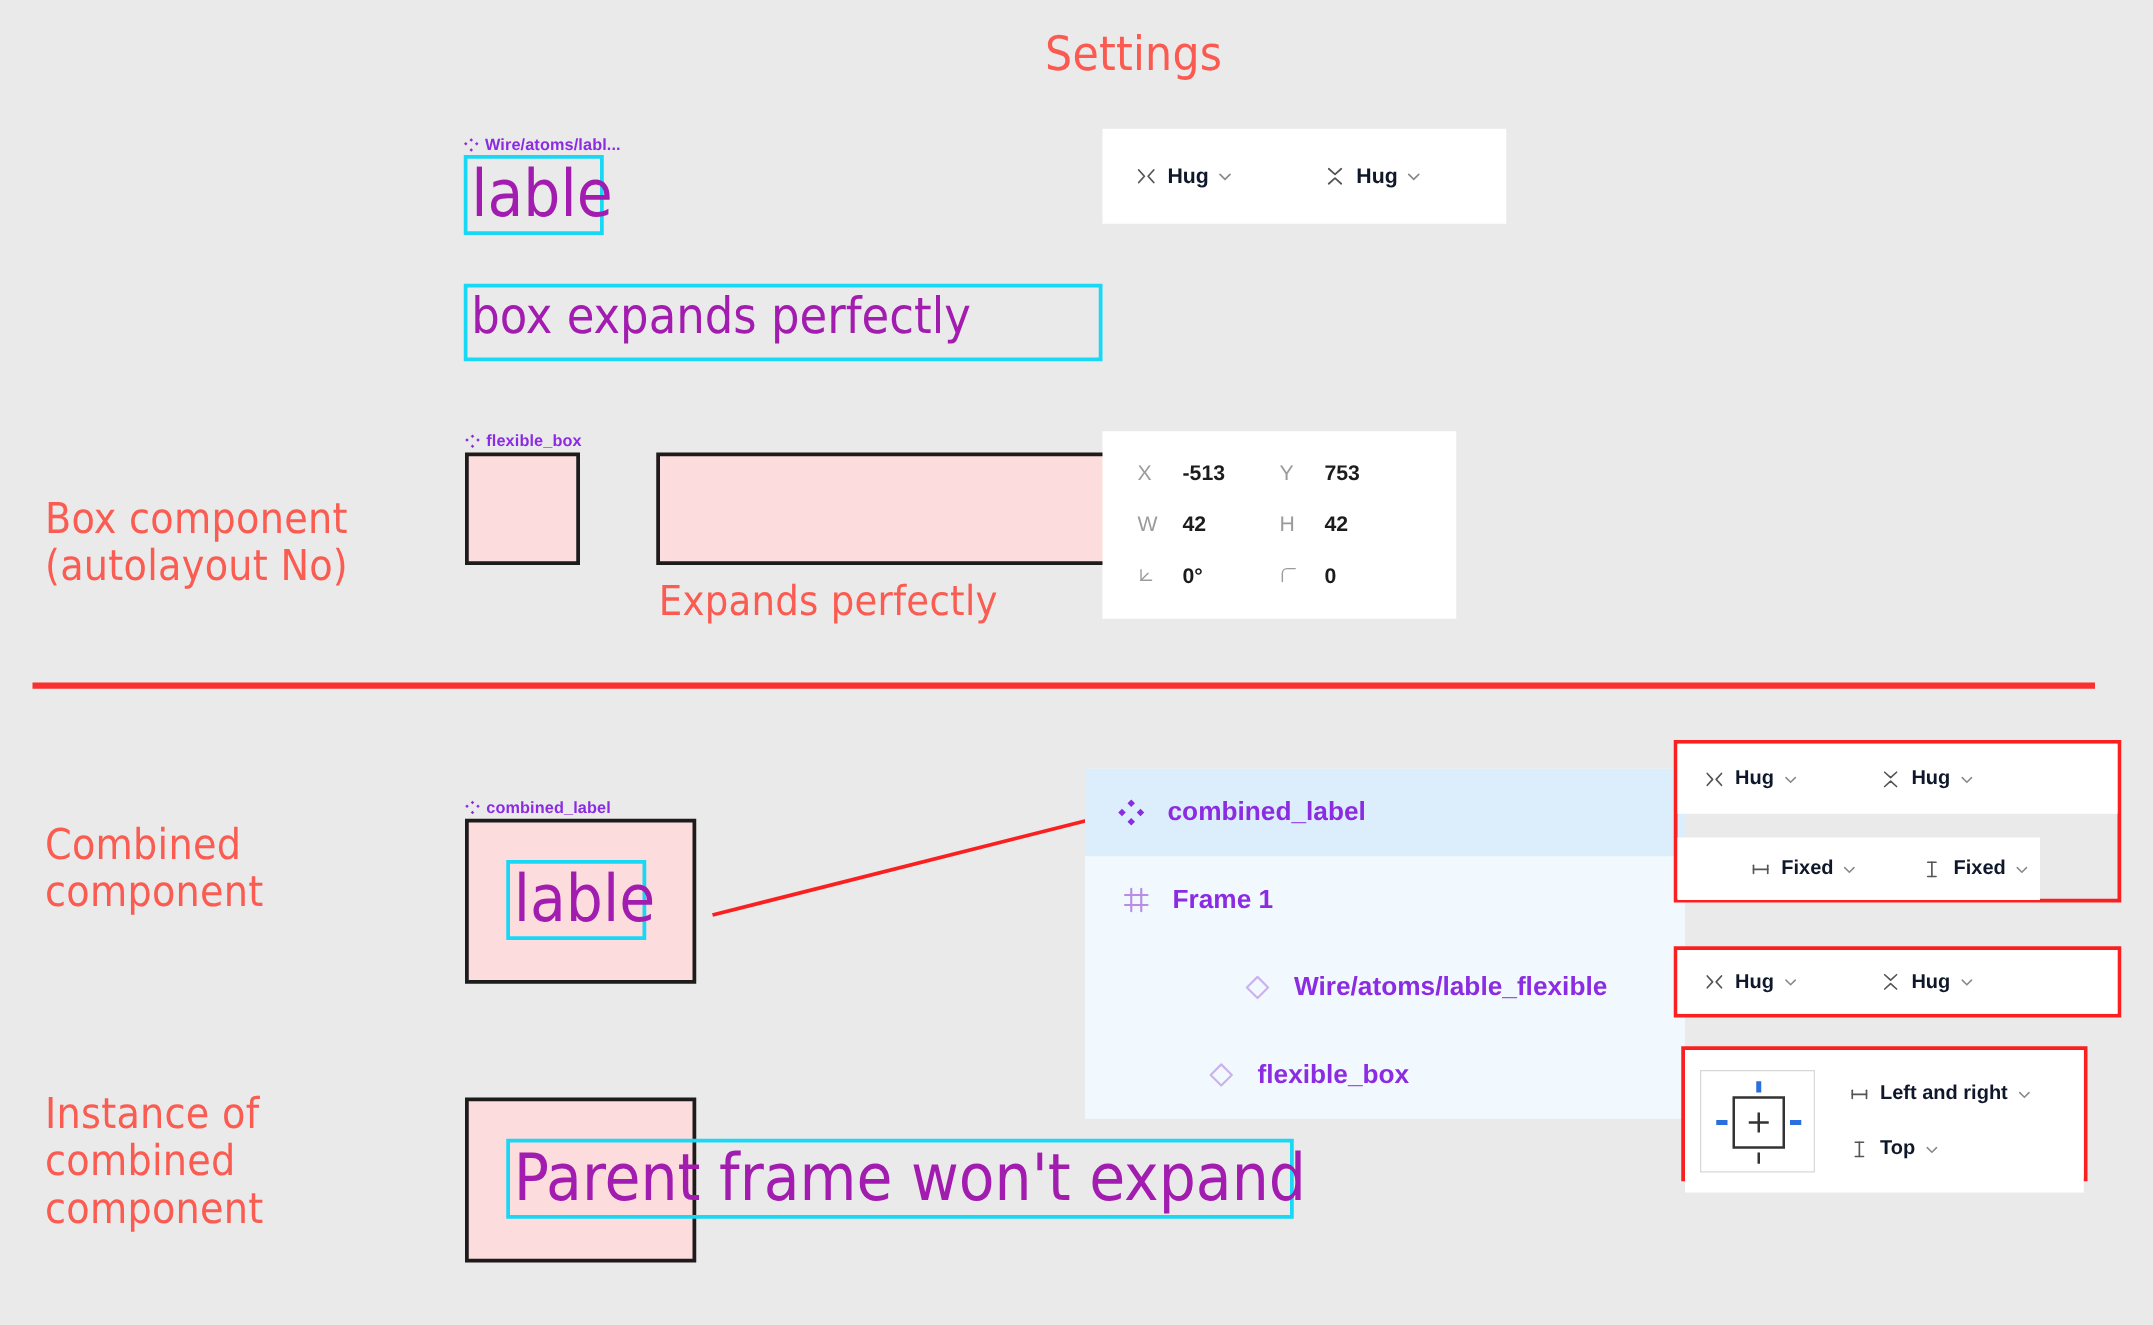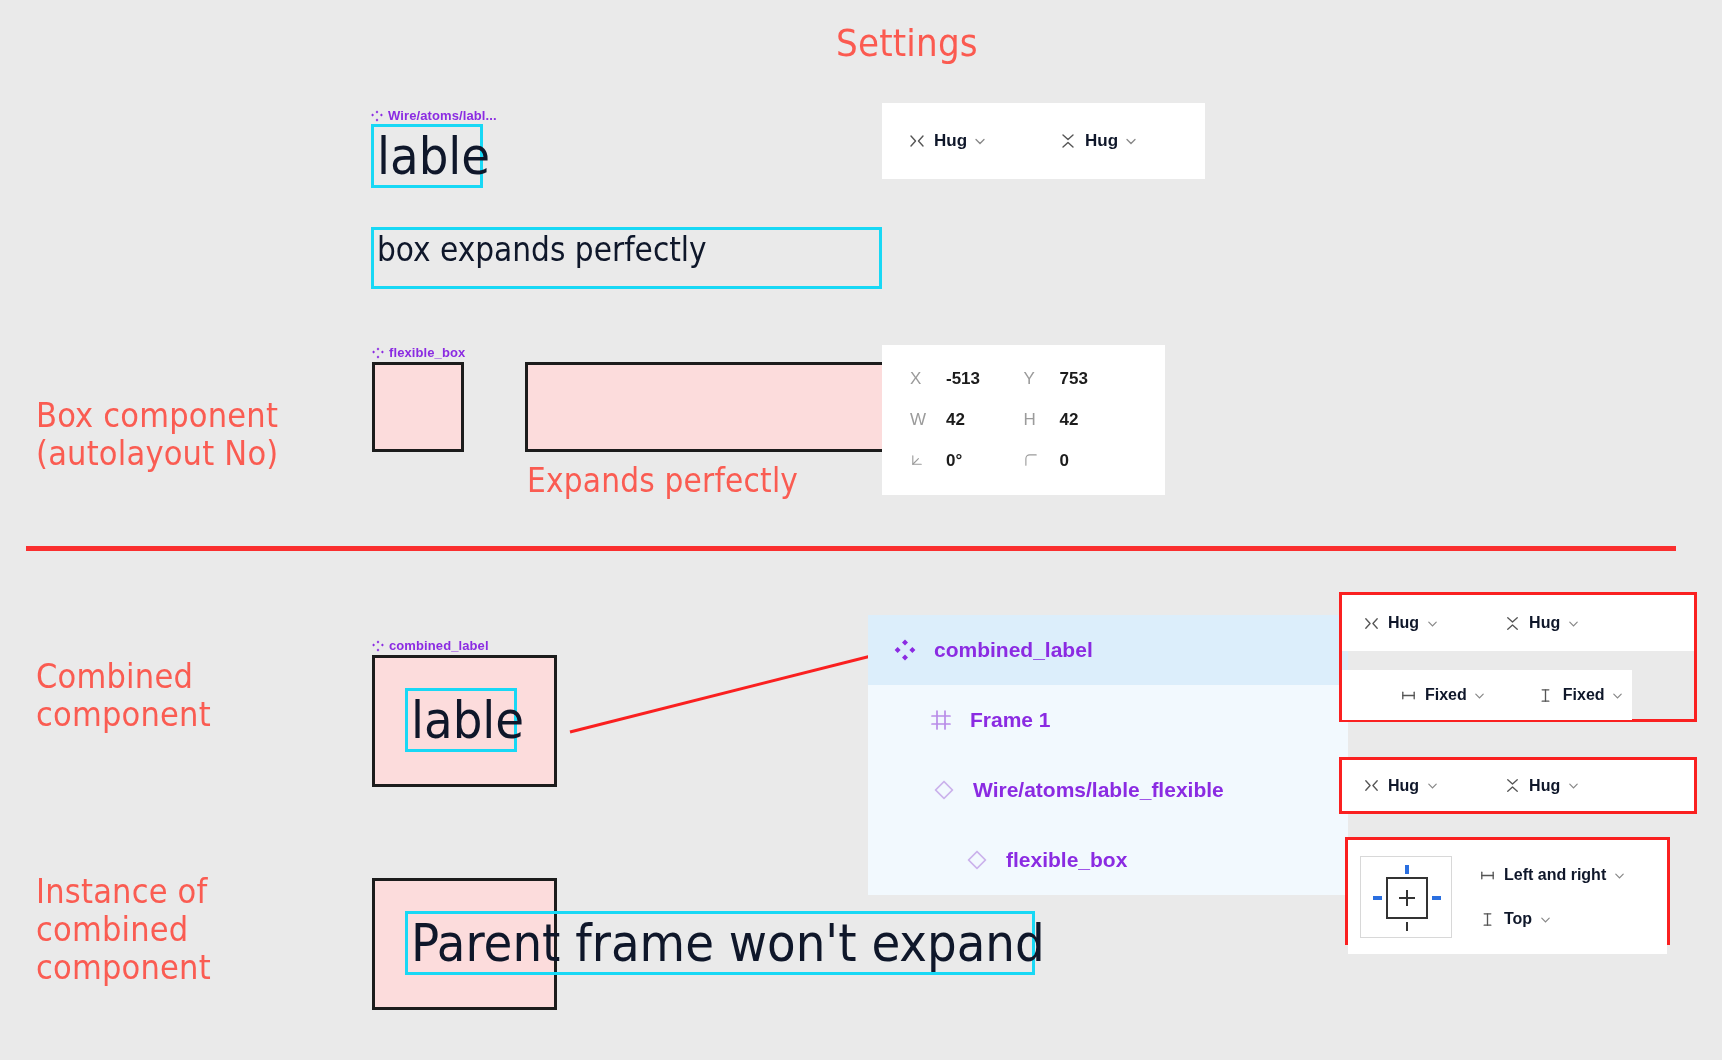--- a/index.html
+++ b/index.html
@@ -58,21 +58,21 @@
   .comp-label .diamond-glyph svg { display: block; }
 
   .cyan-box {
     position: absolute;
     border: 3px solid #18d8f5;
     box-sizing: border-box;
     background: transparent;
   }
   .sel-text {
     position: absolute;
-    color: #0f172a;
+    color: #a21caf;
     font-family: "DejaVu Sans Condensed", "Liberation Sans Narrow", "Liberation Sans", sans-serif;
     font-weight: 300;
     font-stretch: condensed;
     white-space: nowrap;
     line-height: 1;
   }
 
   .pink-box {
     position: absolute;
     background: #fcdcdc;
@@ -219,21 +219,21 @@
         </g>
       </svg>
     </span>
     <span>Wire/atoms/labl...</span>
   </div>
 
   <div class="cyan-box" style="left:371px; top:124px; width:112px; height:64px;"></div>
   <div class="sel-text" style="left:377px; top:130px; font-size:52px;">lable</div>
 
   <div class="cyan-box" style="left:371px; top:227px; width:511px; height:62px;"></div>
-  <div class="sel-text" style="left:377px; top:233px; font-size:33px;">box expands perfectly</div>
+  <div class="sel-text" style="left:377px; top:233px; font-size:40px;">box expands perfectly</div>
 
   <div class="panel" style="left:882px; top:103px; width:323px; height:76px;">
     <div class="prop-row" style="padding-left:24px; gap:70px;">
       <div class="prop-cell">
         <span class="ic">
           <svg viewBox="0 0 20 20" width="20" height="20" fill="none" stroke="#555" stroke-width="1.4" stroke-linecap="round" stroke-linejoin="round">
             <polyline points="4,5 8.5,10 4,15"></polyline>
               <polyline points="16,5 11.5,10 16,15"></polyline>
           </svg>
         </span>
@@ -356,33 +356,33 @@
             <path d="M12 1.6 L15 4.6 L12 7.6 L9 4.6 Z"></path>
             <path d="M12 16.4 L15 19.4 L12 22.4 L9 19.4 Z"></path>
             <path d="M4.6 9 L7.6 12 L4.6 15 L1.6 12 Z"></path>
             <path d="M19.4 9 L22.4 12 L19.4 15 L16.4 12 Z"></path>
           </g>
         </svg>
       </span>
       <span>combined_label</span>
     </div>
 
-    <div class="layer-row" style="padding-left:60px;align-items:center;">
+    <div class="layer-row" style="padding-left:28px;align-items:center;">
       <span class="licon">
         <svg viewBox="0 0 24 24" width="24" height="24" fill="none" stroke="#b98ce8" stroke-width="1.7" stroke-linecap="round">
           <line x1="8" y1="3" x2="8" y2="21"></line>
             <line x1="16" y1="3" x2="16" y2="21"></line>
           <line x1="3" y1="8" x2="21" y2="8"></line>
             <line x1="3" y1="16" x2="21" y2="16"></line>
         </svg>
       </span>
       <span>Frame 1</span>
     </div>
 
-    <div class="layer-row" style="padding-left:63px;">
+    <div class="layer-row" style="padding-left:63px;justify-content:center;">
       <span class="licon">
         <svg viewBox="0 0 24 24" width="24" height="24" fill="none" stroke="#cbb2ec" stroke-width="1.7" stroke-linejoin="round">
           <rect x="12" y="3.5" width="12" height="12" transform="rotate(45 12 3.5)"></rect>
         </svg>
       </span>
       <span>Wire/atoms/lable_flexible</span>
     </div>
 
     <div class="layer-row" style="padding-left:96px;">
       <span class="licon">

